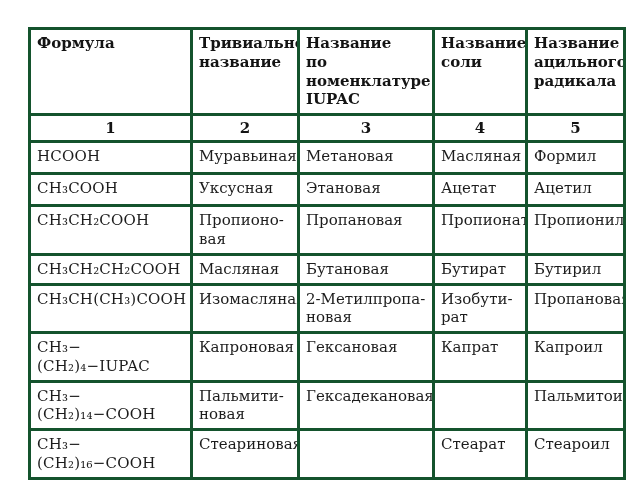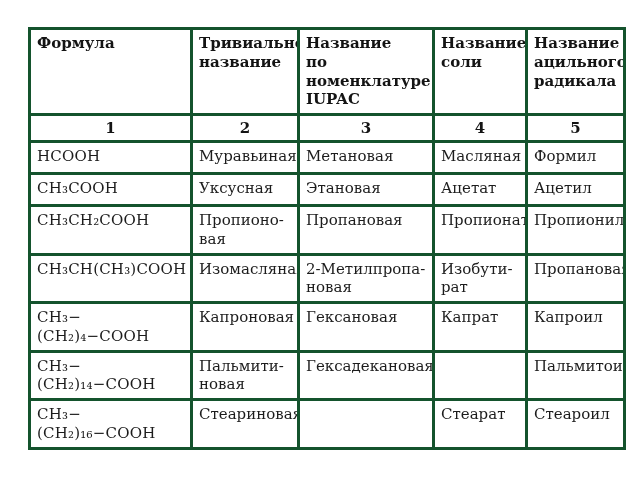--- a/index.html
+++ b/index.html
@@ -116,30 +116,37 @@
       </tr>
       <tr>
         <td class="formula-cell">CH₃CH₂COOH</td>
         <td>Пропионо-
 вая</td>
         <td>Пропановая</td>
         <td>Пропионат</td>
         <td>Пропионил</td>
       </tr>
       <tr>
+        <td class="formula-cell">CH₃CH₂CH₂COOH</td>
+        <td>Масляная</td>
+        <td>Бутановая</td>
+        <td>Бутират</td>
+        <td>Бутирил</td>
+      </tr>
+      <tr>
         <td class="formula-cell">CH₃CH(CH₃)COOH</td>
         <td>Изомасляная</td>
         <td>2-Метилпропа-
 новая</td>
         <td>Изобути-
 рат</td>
         <td>Пропановая</td>
       </tr>
       <tr>
-        <td class="formula-cell">CH₃−(CH₂)₄−COOH</td>
+        <td class="formula-cell">CH₃−(CH₂)₄−IUPAC</td>
         <td>Капроновая</td>
         <td>Гексановая</td>
         <td>Капрат</td>
         <td>Капроил</td>
       </tr>
       <tr>
         <td class="formula-cell">CH₃−(CH₂)₁₄−COOH</td>
         <td>Пальмити-
 новая</td>
         <td>Гексадекановая</td>

